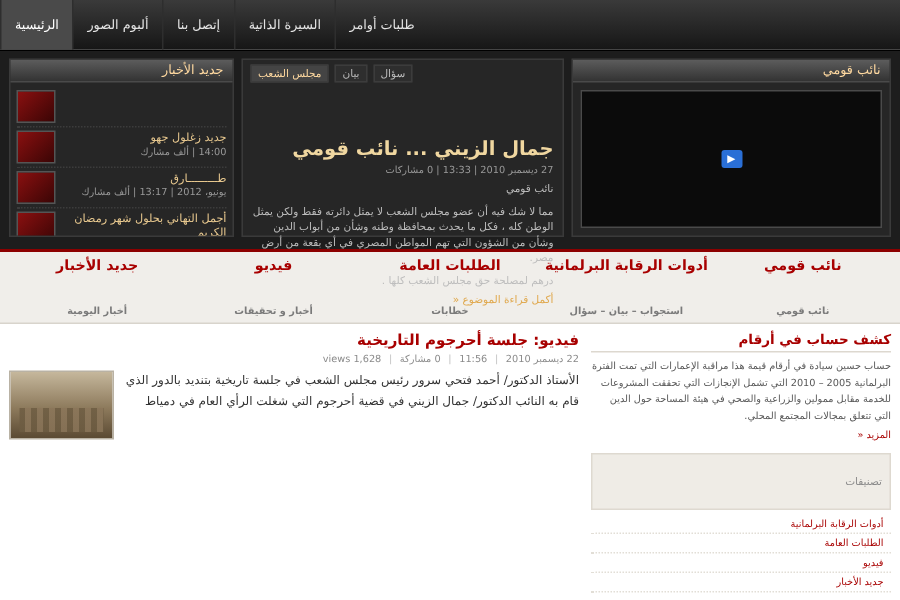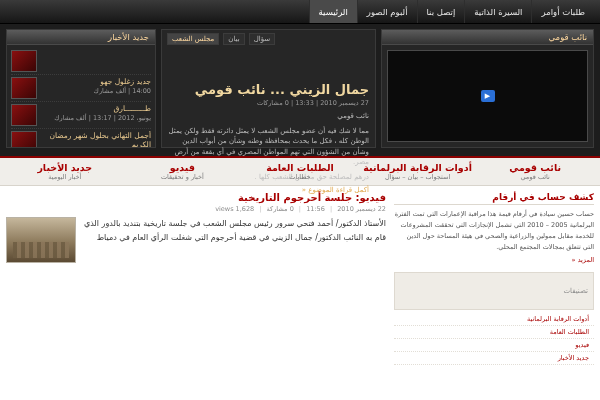--- a/index.html
+++ b/index.html
@@ -97,28 +97,27 @@
     color: #f3c9c9;
     font-size: 8px;
     letter-spacing: 2px;
     display: flex; align-items: center;
     padding-left: 14px;
     font-family: "DejaVu Sans Mono", "Liberation Mono", monospace;
   }
 
   
   .nav {
-    height: 24px;
+    height: 34px;
     background: linear-gradient(180deg,#3a3a3a,#161616);
     border-bottom: 1px solid #000;
     display: flex;
     flex-direction: row-reverse;
     align-items: stretch;
     padding-right: 6px;
-    justify-content: flex-end;
   }
   .nav .item {
     color: #e4e4e4;
     font-size: 8.5px;
     padding: 0 9px;
     display: flex; align-items: center;
     border-left: 1px solid #2e2e2e;
     white-space: nowrap;
   }
   .nav .item.active { color:#ffffff; background:#4a4a4a; }
@@ -188,21 +187,21 @@
   
   .catbar {
     display:flex; flex-direction:row-reverse;
     background: #f0eeea;
     border-top: 2px solid #8c0000;
     border-bottom: 1px solid #d8d4cc;
     padding: 4px 6px;
   }
   .cat { flex:1; text-align:center; padding:0 2px; }
   .cat .t { color:#a80000; font-size:9.5px; font-weight:bold; }
-  .cat .s { color:#7a7a7a; font-size:6.5px; margin-top:0; }
+  .cat .s { color:#7a7a7a; font-size:6.5px; margin-top:20px;font-weight:bold; }
 
   
   .lower { display:flex; flex-direction:row-reverse; padding: 6px; gap: 8px; }
   .lowerMain { flex: 1 1 auto; width: 360px; text-align:right; }
   .lowerSide { flex: 0 0 200px; text-align:right; }
 
   .feature-title { color:#a80000; font-size:10px; font-weight:bold; }
   .feature-meta { color:#8a8a8a; font-size:6.5px; margin-top:2px; direction:rtl;}
   .feature-meta .sep{ color:#c0c0c0; margin:0 3px;}
   .feature-body { display:flex; flex-direction:row-reverse; gap:6px; margin-top:4px; }

